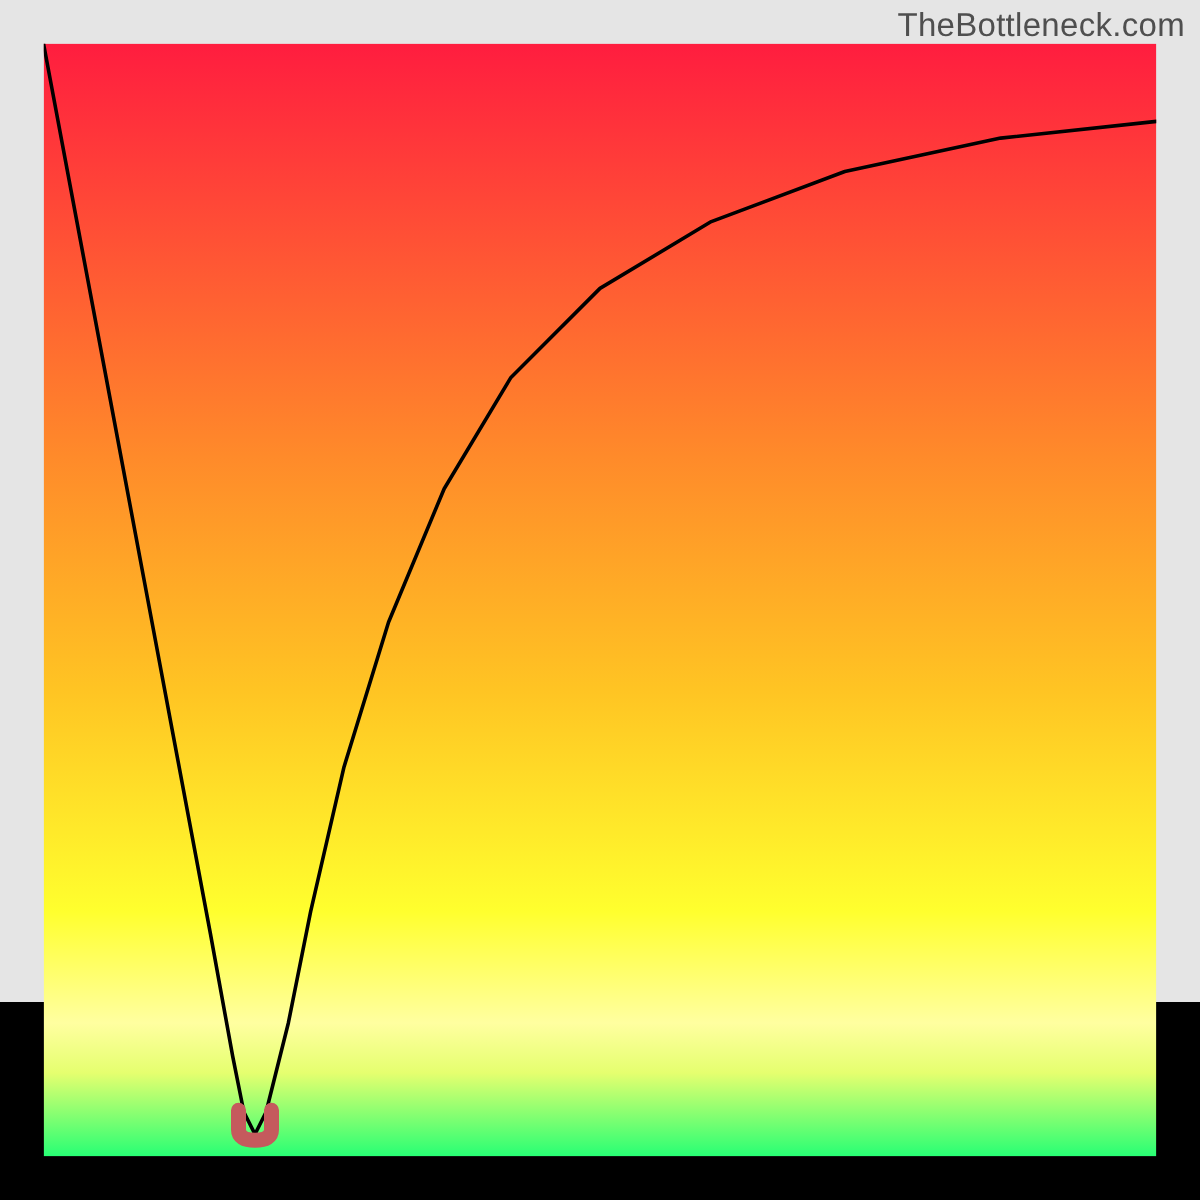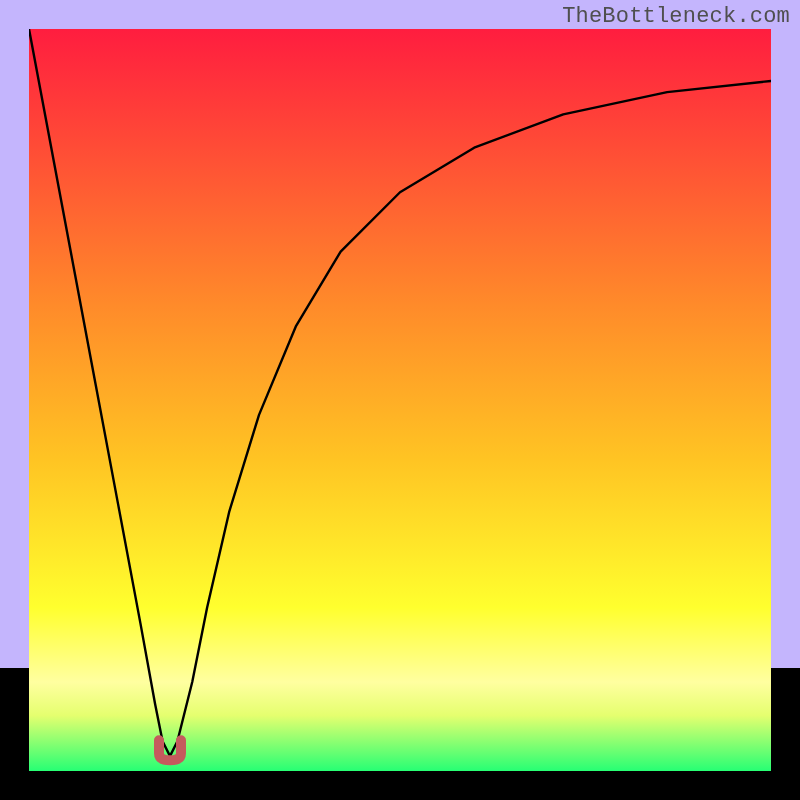--- a/index.html
+++ b/index.html
@@ -10,22 +10,21 @@
     overflow: hidden;
     background: #000;
     font-family: Arial, Helvetica, sans-serif;
   }
   .frame {
     position: absolute;
     top: 0;
     left: 0;
     width: 800px;
     height: 668px;
-    background: #c4b5fd;
-    font-family: Liberation Mono, monospace;
+    background: #e5e5e5;
   }
   .plot-area {
     position: absolute;
     left: 29px;
     top: 29px;
     width: 742px;
     height: 742px;
     overflow: hidden;
   }
   .gradient {

